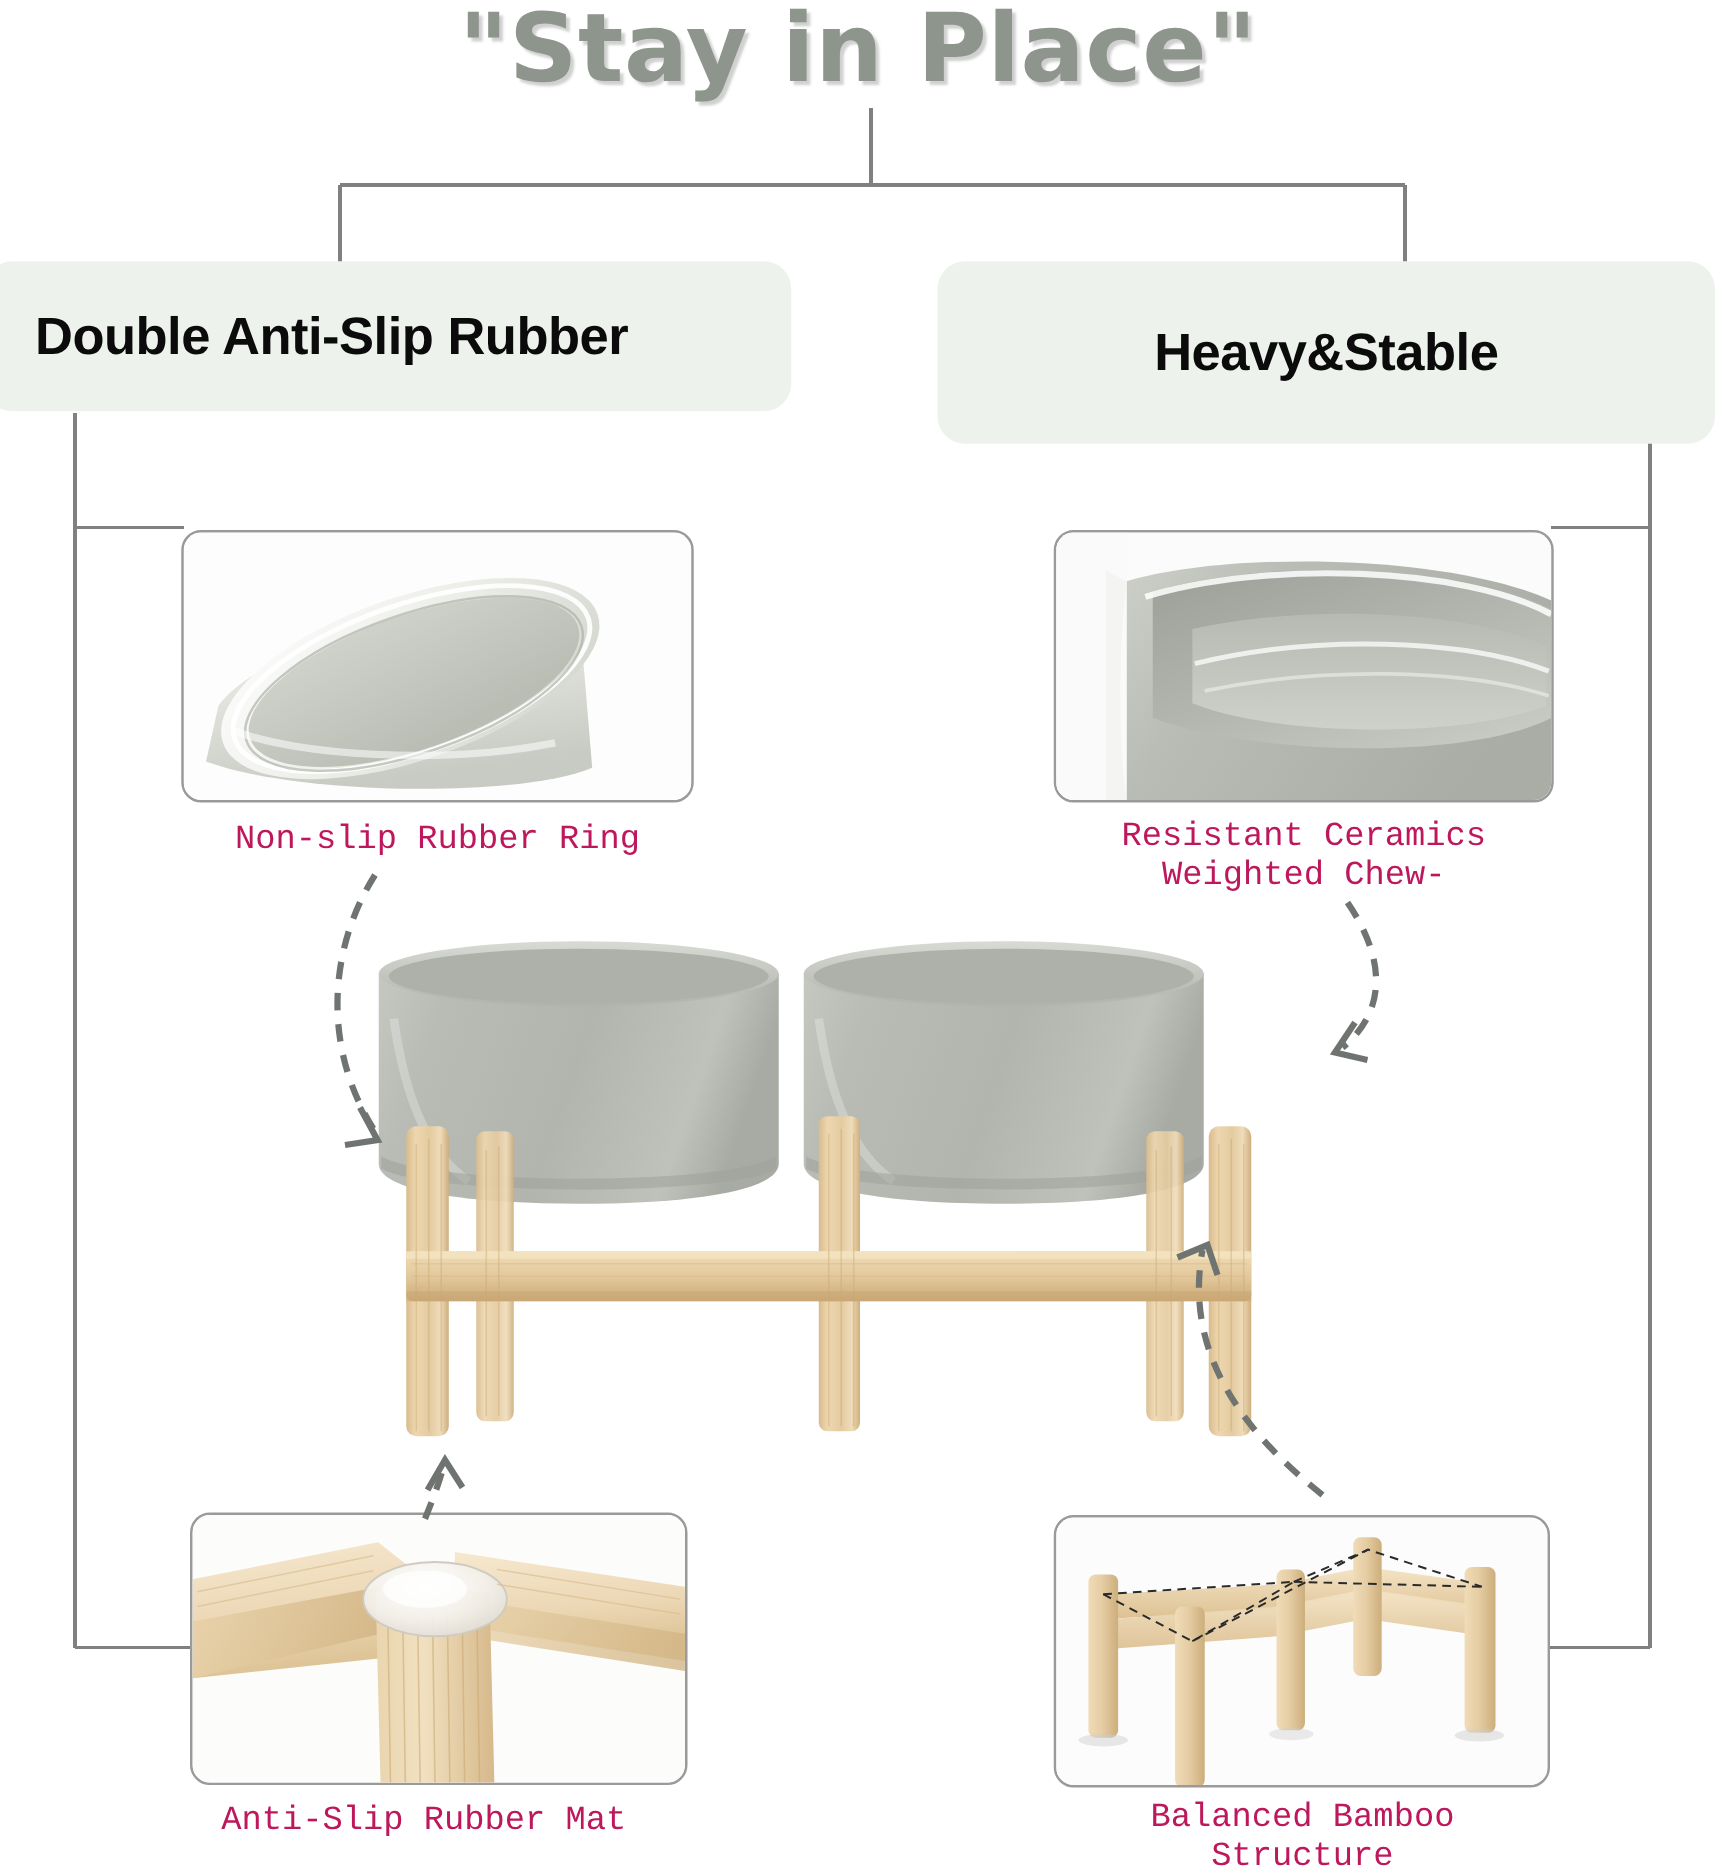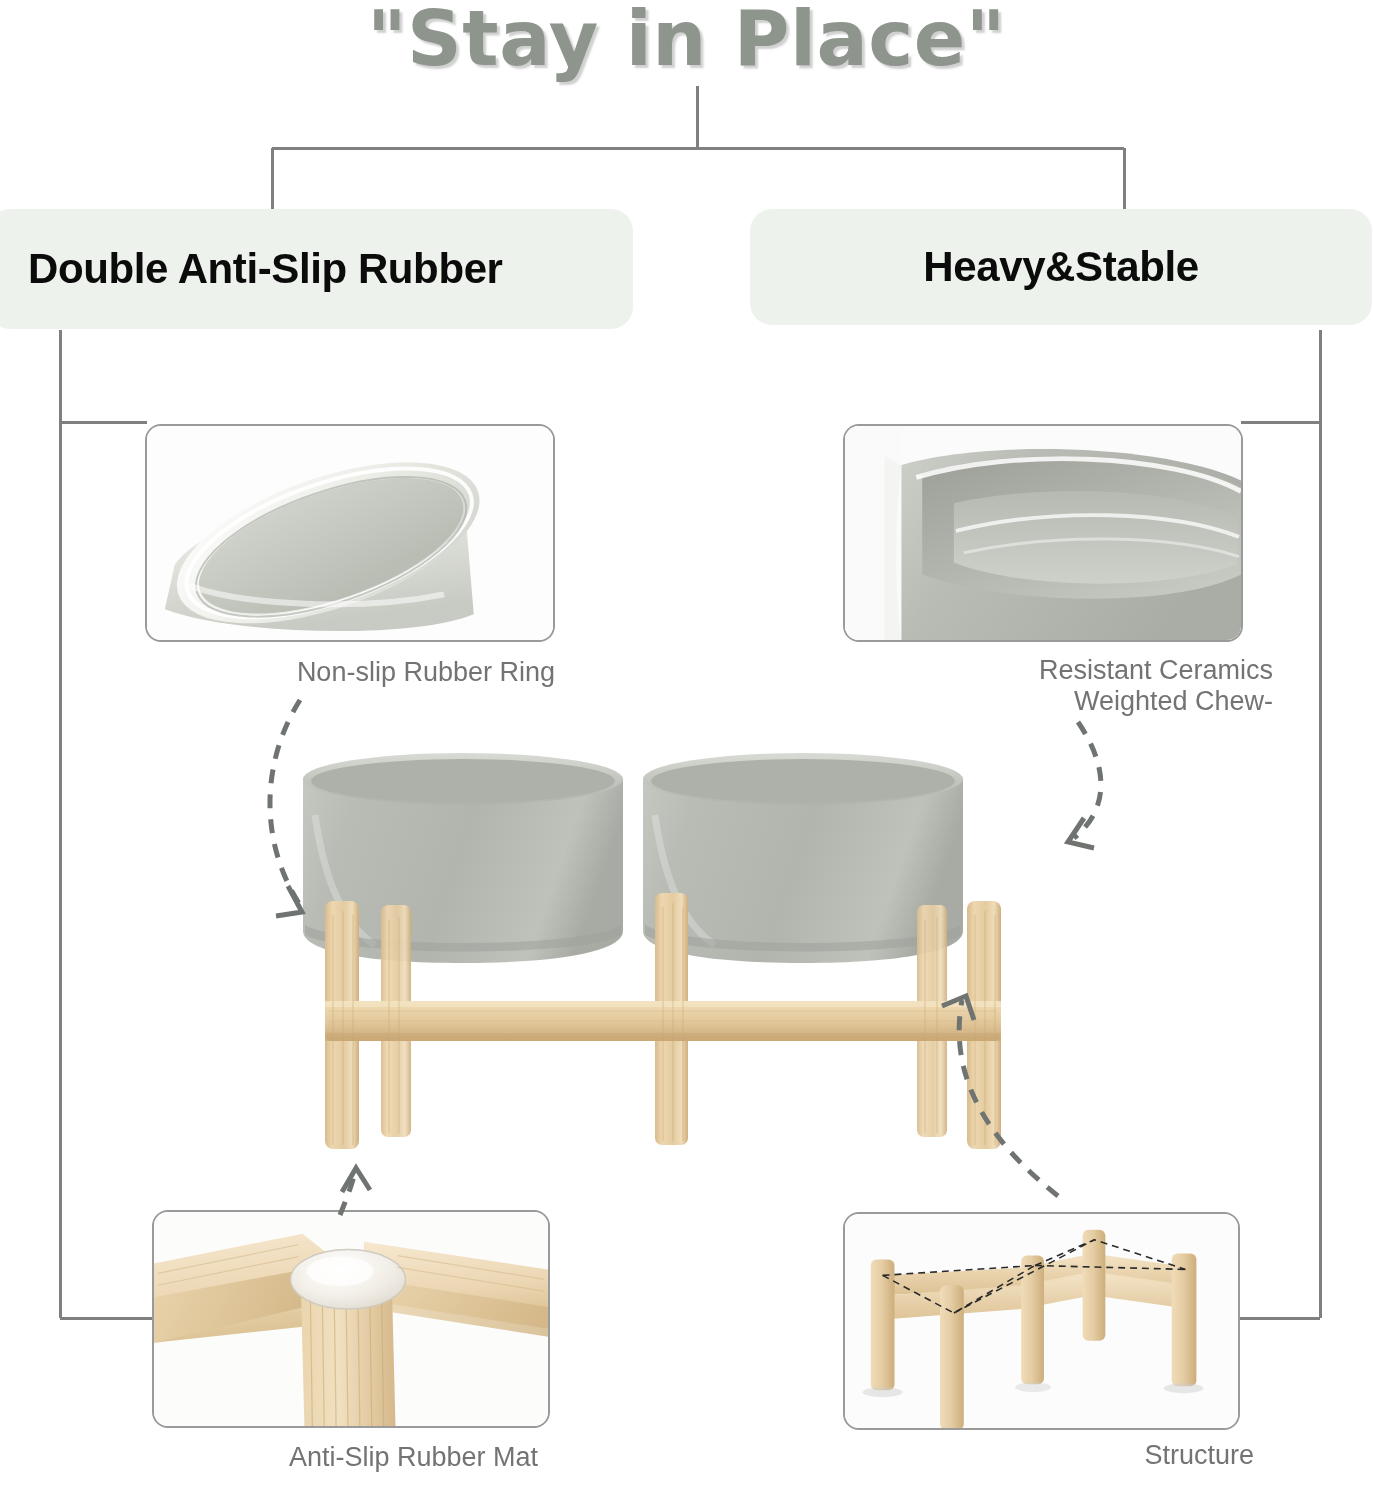--- a/index.html
+++ b/index.html
@@ -52,46 +52,46 @@
     display: flex;
     align-items: center;
     justify-content: center;
     color: #0b0b0b;
     font-weight: bold;
     font-size: 42px;
     letter-spacing: -0.4px;
     font-family: "Liberation Sans", sans-serif;
   }
   #cat-left  { left: -12px; top: 209px; width: 645px; height: 120px; justify-content: flex-start; padding-left: 40px; }
-  #cat-right { left: 750px; top: 209px; width: 622px; height: 116px; }
+  #cat-right { left: 750px; top: 209px; width: 622px; height: 146px; }
 
   
   .photo-frame {
     position: absolute;
     border: 2px solid #9a9a9a;
     border-radius: 16px;
     overflow: hidden;
     background: #ffffff;
   }
   #photo-tl { left: 145px;  top: 424px;  width: 410px; height: 218px; }
   #photo-tr { left: 843px;  top: 424px;  width: 400px; height: 218px; }
   #photo-bl { left: 152px;  top: 1210px; width: 398px; height: 218px; }
   #photo-br { left: 843px;  top: 1212px; width: 397px; height: 218px; }
 
   .photo-inner { position: absolute; inset: 0; }
 
   
   .caption {
     position: absolute;
-    text-align: right;
+    text-align: center;
     font-size: 27px;
-    color: #737373;
+    color: #be185d;
     line-height: 1.16;
     font-weight: 400;
-    font-family: Liberation Sans, sans-serif;
+    font-family: Liberation Mono, monospace;
   }
   #cap-tl { left: 145px;  top: 657px;  width: 410px; }
   #cap-tr { left: 813px;  top: 655px;  width: 460px; }
   #cap-bl { left: 140px;  top: 1442px; width: 398px; }
   #cap-br { left: 830px;  top: 1440px; width: 424px; }
 
   
   #center-product {
     position: absolute;
     left: 285px; top: 745px;
@@ -311,20 +311,21 @@
         <path d="M192,52 L344,56"></path>
         <path d="M110,100 L252,26"></path>
       </g>
 
       <ellipse cx="38" cy="180" rx="20" ry="5" fill="#cccccc" opacity="0.45"></ellipse>
       <ellipse cx="190" cy="175" rx="18" ry="5" fill="#cccccc" opacity="0.4"></ellipse>
       <ellipse cx="342" cy="176" rx="20" ry="5" fill="#cccccc" opacity="0.45"></ellipse>
     </svg>
   </div>
   <div class="caption" id="cap-br">
+    <div>Balanced Bamboo</div>
     <div>Structure</div>
   </div>
 
   <svg id="center-product" viewBox="0 0 800 420">
     <defs>
       <linearGradient id="bowlG" x1="0" y1="0" x2="1" y2="0.2">
         <stop offset="0%" stop-color="#c5c8c1"></stop>
         <stop offset="18%" stop-color="#b9bcb5"></stop>
         <stop offset="55%" stop-color="#b2b5ae"></stop>
         <stop offset="86%" stop-color="#bfc2bb"></stop>

